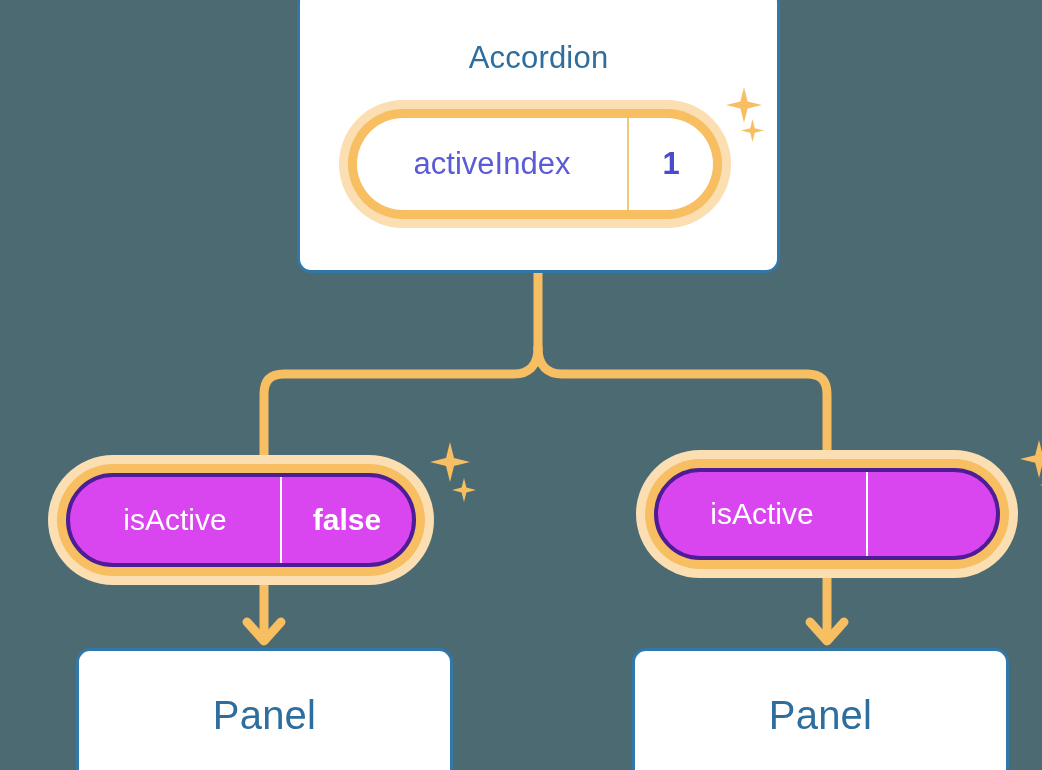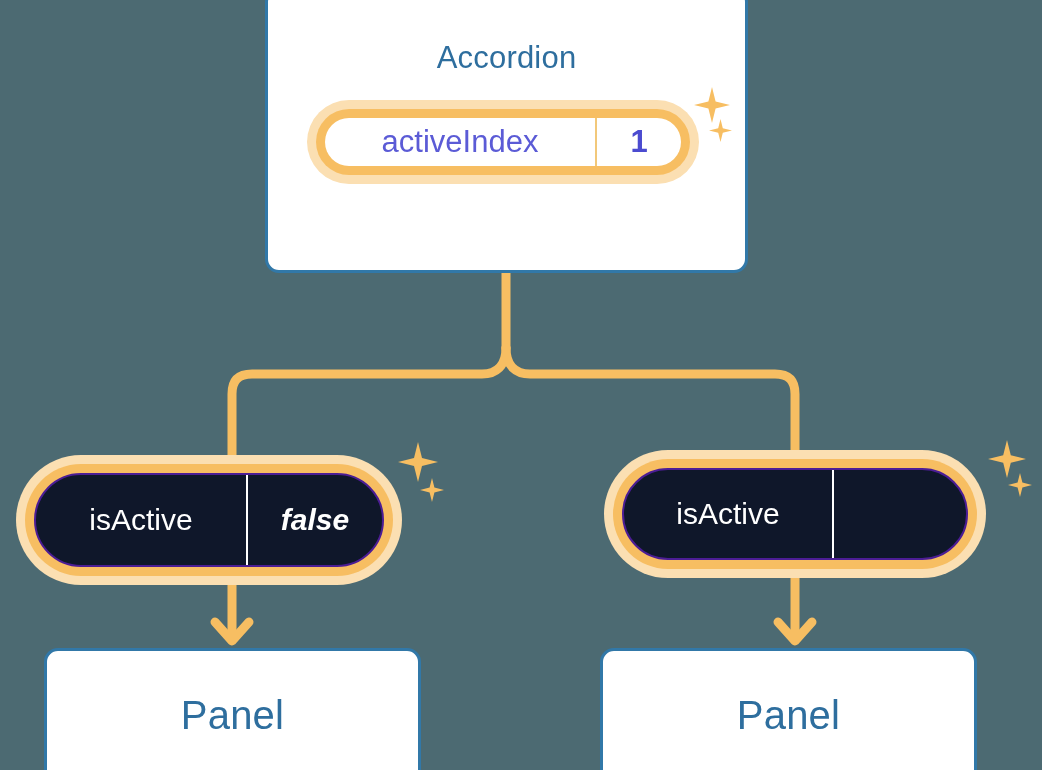--- a/index.html
+++ b/index.html
@@ -1,21 +1,21 @@
 <!DOCTYPE html>
 <html><head>
 <meta charset="utf-8">
 <style>
   html,body{margin:0;padding:0;}
   body{
     width:1042px;height:770px;overflow:hidden;position:relative;
     background:#4C6A72;
     font-family:"Liberation Sans","DejaVu Sans",sans-serif;
   }
-  .stage{position:absolute;inset:0;}
+  .stage{position:absolute;inset:0;margin-left:32px;}
 
   
   svg.wires{position:absolute;left:0;top:0;width:1042px;height:770px;}
 
   
   .card{
     position:absolute;background:#FFFFFF;
     border:3px solid #3178A8;
     border-radius:14px;
     box-sizing:border-box;
@@ -66,38 +66,38 @@
     display:flex;align-items:center;
     box-sizing:border-box;
     overflow:hidden;
   }
   .pill .seg{
     display:flex;align-items:center;justify-content:center;
     height:100%;box-sizing:border-box;white-space:nowrap;
   }
 
   
-  #pill-activeindex{left:307px;top:100px;width:392px;height:84px;}
+  #pill-activeindex{left:307px;top:100px;width:392px;height:128px;}
   #pill-activeindex .body{background:#FFFFFF;}
   #pill-activeindex .seg-key{
     flex:0 0 272px;color:#5B5BD6;font-size:31px;
     border-right:2px solid #F2C87A;
   }
   #pill-activeindex .seg-val{
     flex:1;color:#4B4BD0;font-size:31px;font-weight:bold;
   }
 
   
-  .pill-purple .body{background:#0f172a;border:2px solid #4c1d95;}
+  .pill-purple .body{background:#d946ef;border:4px solid #4c1d95;}
   .pill-purple .seg-key{
     color:#FFFFFF;font-size:30px;
     border-right:2px solid #FFFFFF;
   }
   .pill-purple .seg-val{
-    color:#FFFFFF;font-size:30px;font-weight:bold;font-style:italic;
+    color:#FFFFFF;font-size:30px;font-weight:bold;
   }
 
   #pill-left{left:16px;top:455px;width:386px;height:130px;}
   #pill-left .seg-key{flex:0 0 212px;}
   #pill-left .seg-val{flex:1;}
 
   #pill-right{left:604px;top:450px;width:382px;height:128px;}
   #pill-right .seg-key{flex:0 0 210px;}
   #pill-right .seg-val{flex:1;}
 

